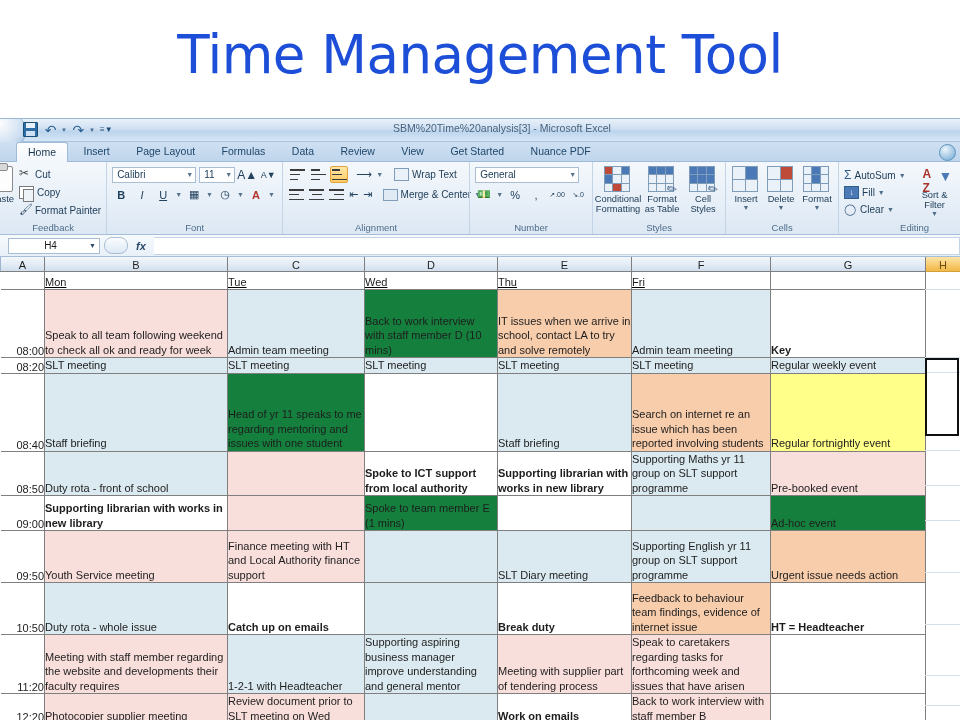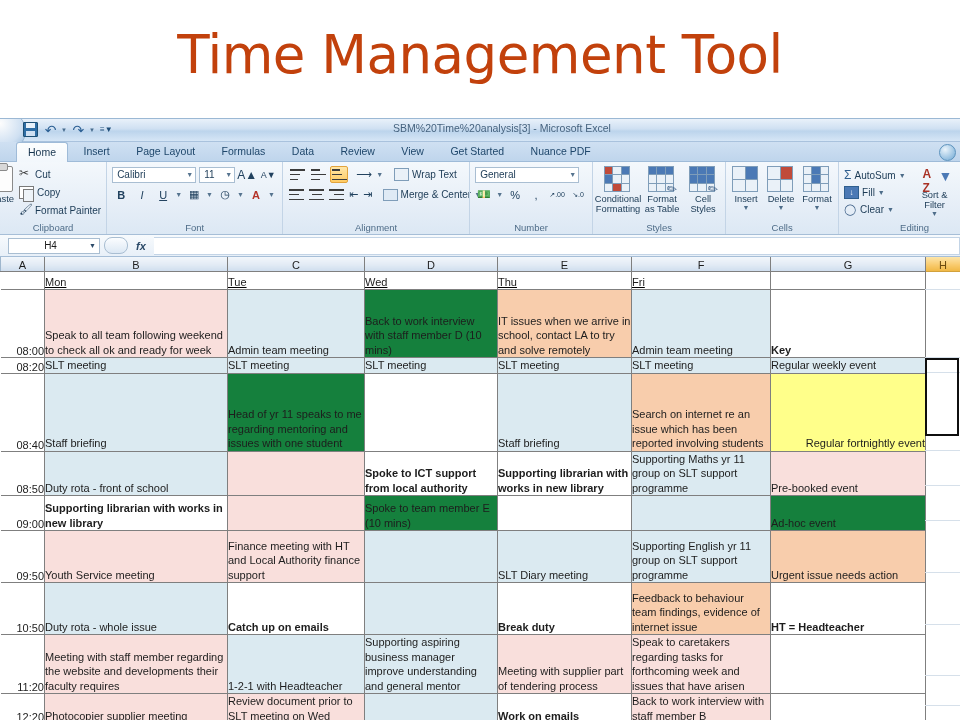--- a/index.html
+++ b/index.html
@@ -7,21 +7,21 @@
     width:960px;height:720px;overflow:hidden;background:#ffffff;
     font-family:"Liberation Sans", sans-serif;
   }
   .slide{position:relative;width:960px;height:720px;background:#fff;}
 
   
   .slide-title{
     position:absolute;left:0;top:24px;width:960px;
     text-align:center;font-size:53px;line-height:62px;
     font-family:"DejaVu Sans", sans-serif;
-    font-weight:400;color:#c2410c;letter-spacing:-0.5px;
+    font-weight:400;color:#1d4ed8;letter-spacing:-0.5px;
   }
 
   
   .excel{
     position:absolute;left:0;top:118px;width:960px;height:602px;
     overflow:hidden;background:#fdfdfd;
     border-top:1px solid #9bb8d4;
   }
 
   
@@ -173,21 +173,21 @@
     text-align:right;padding-right:4px;font-size:11px;color:#1d1d1d;
     background:#fff;border-right:1px solid #7f7f7f;
   }
   td.cell{padding:1px 0 1px 3px;line-height:14.5px;}
   .nb{border-right:none;}
   
   .c-pink{background:#f9dfdc;}
   .c-blue{background:#dbeaf1;}
   .c-green{background:#15803d;}
   .c-orange{background:#f8cdac;}
-  .c-yellow{background:#ffff8a;text-align:right;}
+  .c-yellow{background:#ffff8a;}
   .c-white{background:#ffffff;font-weight:bold;}
   .c-none{background:transparent;}
 
   
   .activecell{
     position:absolute;left:925px;top:101px;width:34px;height:78px;
     border:2px solid #0f0f0f;box-sizing:border-box;pointer-events:none;
   }
   
   .ghostgrid{
@@ -255,21 +255,21 @@
             <div class="mini-row">
               <span class="icn copy2"></span>
               <span>Copy</span>
             </div>
             <div class="mini-row">
               <span class="icn brush"></span>
               <span>Format Painter</span>
             </div>
           </div>
         </div>
-        <div class="grp-lbl">Clipboard</div>
+        <div class="grp-lbl">Feedback</div>
       </div>
 
       <div class="grp" style="width:170px;">
         <div class="grp-body">
           <div class="mini-col" style="width:100%;">
             <div class="mini-row">
               <span class="combo" style="width:84px;">
                 <span class="cv">Calibri</span>
                 <span class="cd">▼</span>
               </span>
@@ -624,21 +624,21 @@
               <td class="cell c-white">Spoke to ICT support from local authority</td>
               <td class="cell c-white">Supporting librarian with works in new library</td>
               <td class="cell c-blue">Supporting Maths yr 11 group on SLT support programme</td>
               <td class="cell c-pink">Pre-booked event</td>
               <td class="cell c-none nb" style="border-right: none; border-bottom: none;"></td>
             </tr>
             <tr style="height: 35px;">
               <td class="rowlbl">09:00</td>
               <td class="cell c-white">Supporting librarian with works in new library</td>
               <td class="cell c-pink"></td>
-              <td class="cell c-green">Spoke to team member E (10 mins)</td>
+              <td class="cell c-green">Spoke to team member E (1 mins)</td>
               <td class="cell c-white"></td>
               <td class="cell c-blue"></td>
               <td class="cell c-green">Ad-hoc event</td>
               <td class="cell c-none nb" style="border-right: none; border-bottom: none;"></td>
             </tr>
             <tr style="height: 52px;">
               <td class="rowlbl">09:50</td>
               <td class="cell c-pink">Youth Service meeting</td>
               <td class="cell c-pink">Finance meeting with HT and Local Authority finance support</td>
               <td class="cell c-blue"></td>

